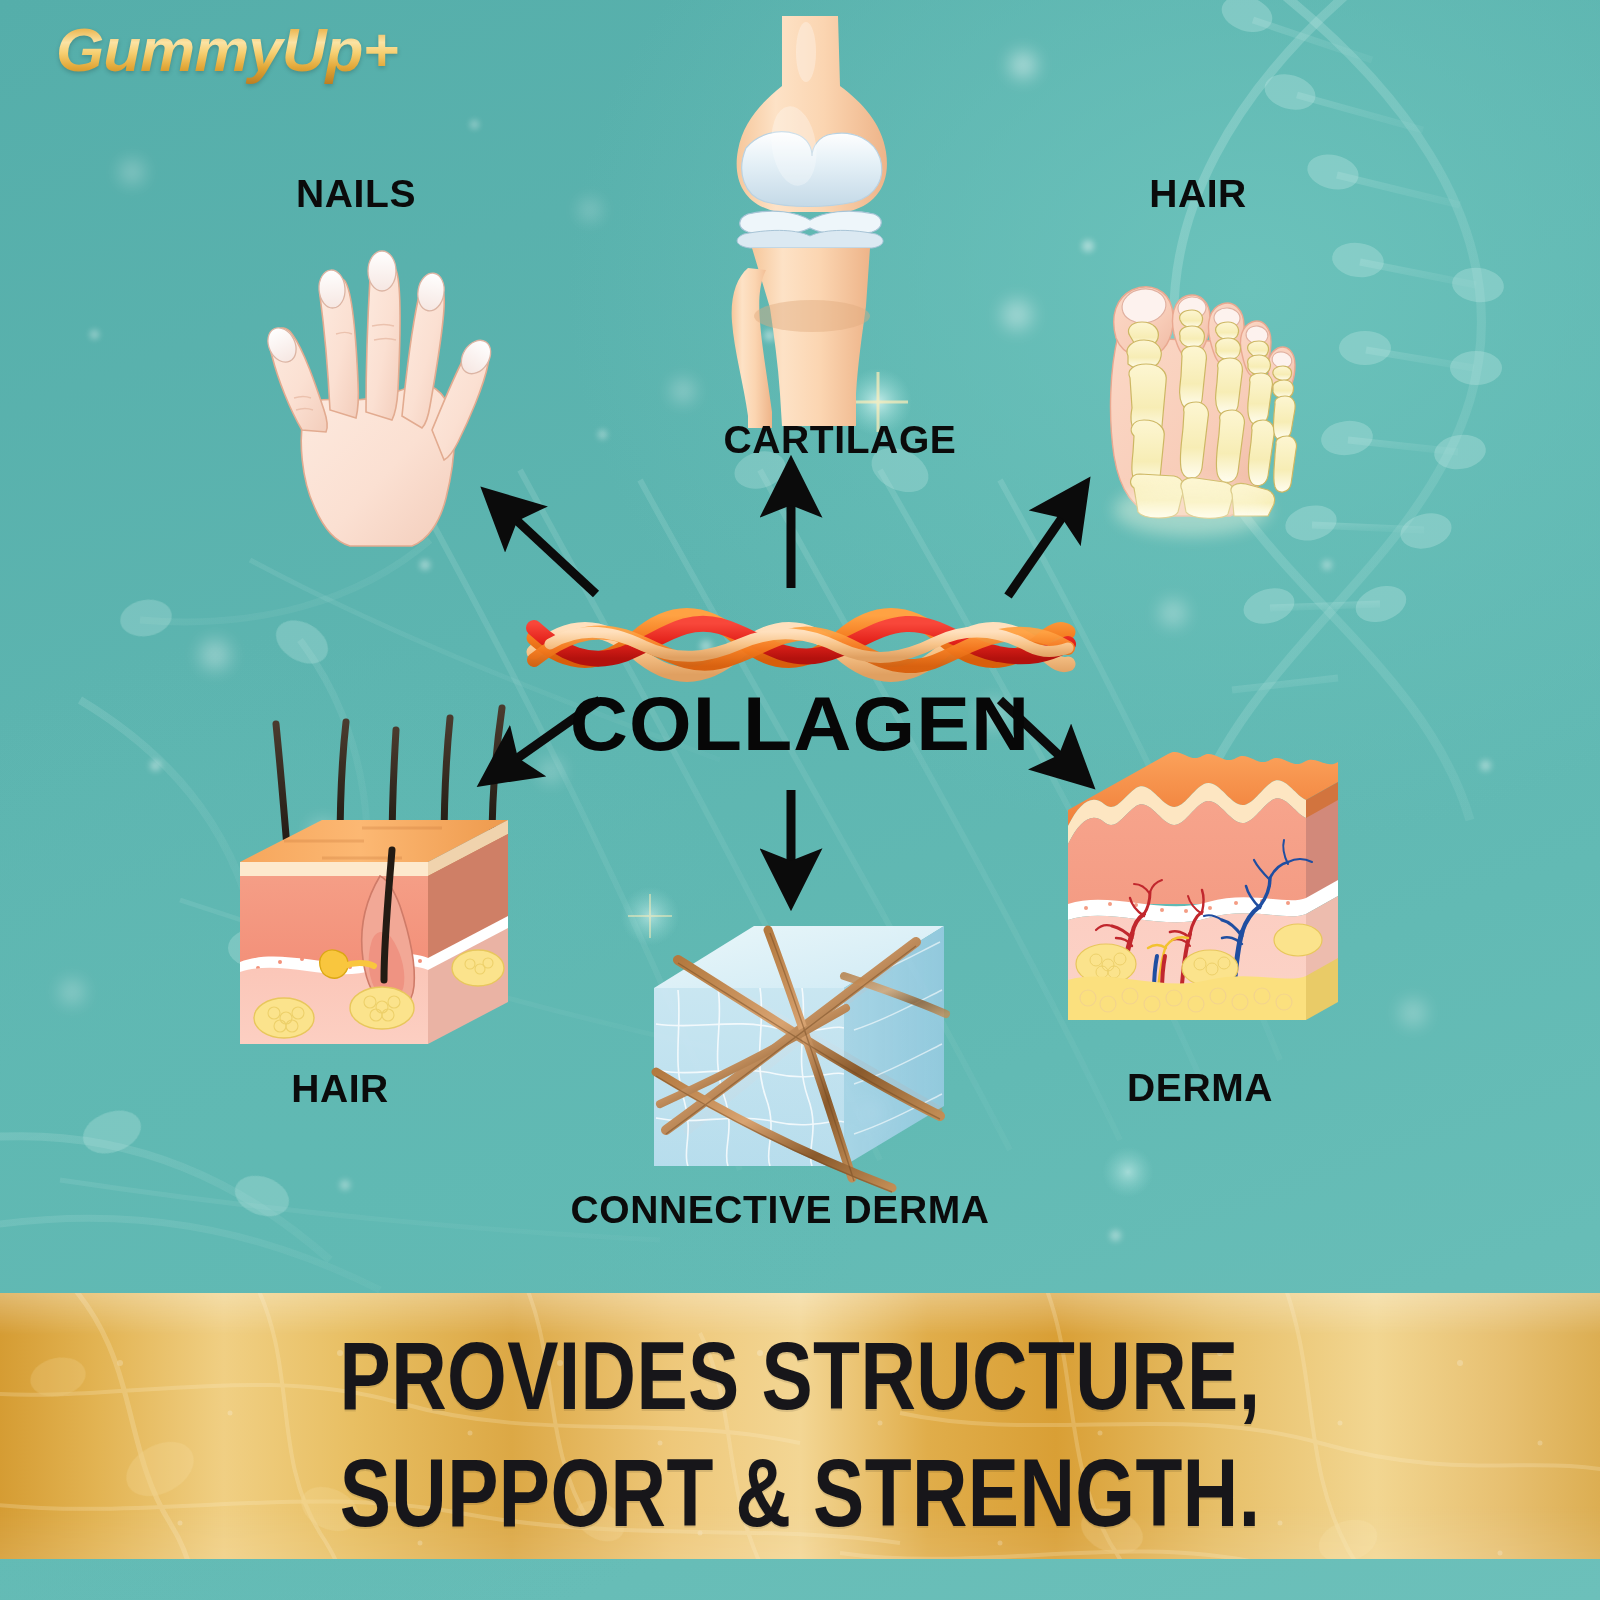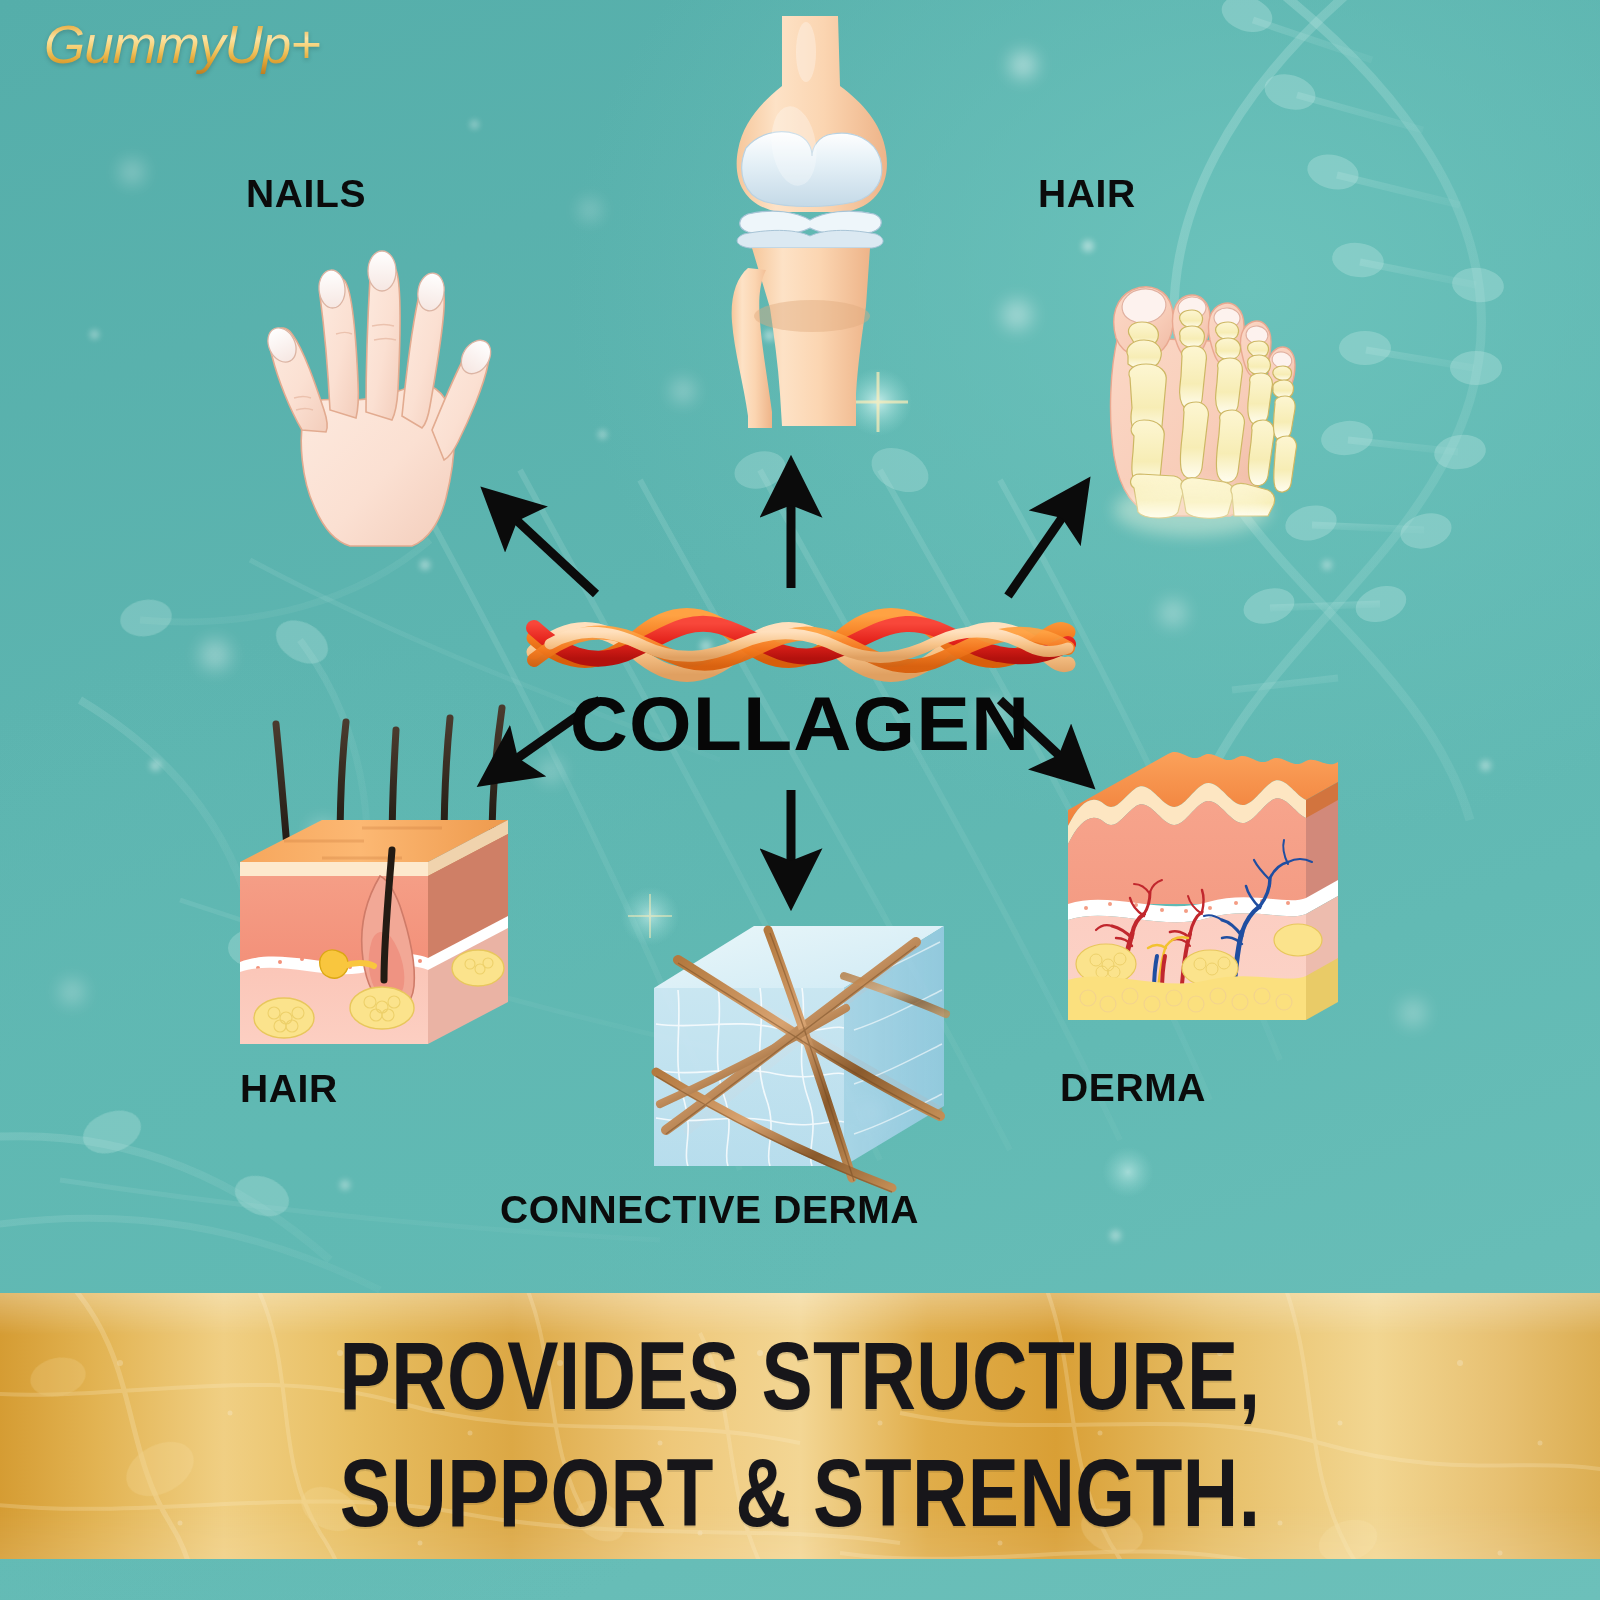--- a/index.html
+++ b/index.html
@@ -36,30 +36,30 @@
   .banner-text{
     position:absolute;left:0;right:0;top:24px;text-align:center;
     color:#17161a;font-weight:700;letter-spacing:.5px;
     font-size:96px;line-height:1.22;
     transform:scaleX(.80);transform-origin:50% 0;
     text-shadow:0 2px 0 rgba(0,0,0,.10);
   }
   .banner-text .ln{display:block;white-space:nowrap;}
   
   .logo{
-    position:absolute;left:44px;top:14px;
-    font-size:53px;font-weight:400;font-style:italic;letter-spacing:-1px;
+    position:absolute;left:56px;top:14px;
+    font-size:62px;font-weight:700;font-style:italic;letter-spacing:-1px;
     background:linear-gradient(180deg,#b9781f 0%,#e8ab3c 16%,#fbe3a4 40%,#f6cf71 55%,#e1a636 76%,#b97c22 100%);
     -webkit-background-clip:text;background-clip:text;color:transparent;
     filter:drop-shadow(0 2px 2px rgba(0,0,0,.18));
     white-space:nowrap;
   }
   
   .lbl{position:absolute;color:#0b0b0b;font-weight:700;letter-spacing:.6px;
-       white-space:nowrap;}
+       white-space:nowrap;text-align:center;}
   .lbl-nails{left:246px;top:172px;width:220px;font-size:39px;}
   .lbl-cartilage{left:680px;top:418px;width:320px;font-size:39px;}
   .lbl-bones{left:1038px;top:172px;width:320px;font-size:39px;}
   .lbl-hair{left:240px;top:1067px;width:200px;font-size:39px;}
   .lbl-derma{left:1060px;top:1030px;width:280px;font-size:39px;margin-top:36px;}
   .lbl-connective{left:500px;top:1188px;width:560px;font-size:39px;}
   .lbl-collagen{position:absolute;left:560px;top:680px;width:480px;text-align:center;
     color:#070707;font-weight:700;font-size:76px;letter-spacing:1px;
     transform:scaleX(1.06);transform-origin:50% 50%;}
   
@@ -727,20 +727,21 @@
       <path d="M596 594 L512 516"></path>
       <path d="M791 588 L791 498"></path>
       <path d="M1008 596 L1066 512"></path>
       <path d="M600 700 L512 762"></path>
       <path d="M791 790 L791 868"></path>
       <path d="M1000 700 L1064 760"></path>
     </g>
   </svg>
 
   <div class="lbl lbl-nails">NAILS</div>
+  <div class="lbl lbl-cartilage">CARTILAGE</div>
   <div class="lbl lbl-bones">HAIR</div>
   <div class="lbl lbl-hair">HAIR</div>
   <div class="lbl lbl-connective">CONNECTIVE DERMA</div>
   <div class="lbl lbl-derma">DERMA</div>
   <div class="lbl-collagen">COLLAGEN</div>
 
   <div class="banner">
     <svg class="banner-net" width="1600" height="307" viewBox="0 0 1600 307">
       <g stroke="#fff4d2" fill="none" opacity=".55">
         <path d="M60 -20 C140 60 120 150 170 230 C210 294 180 320 200 330" stroke-width="5"></path>

